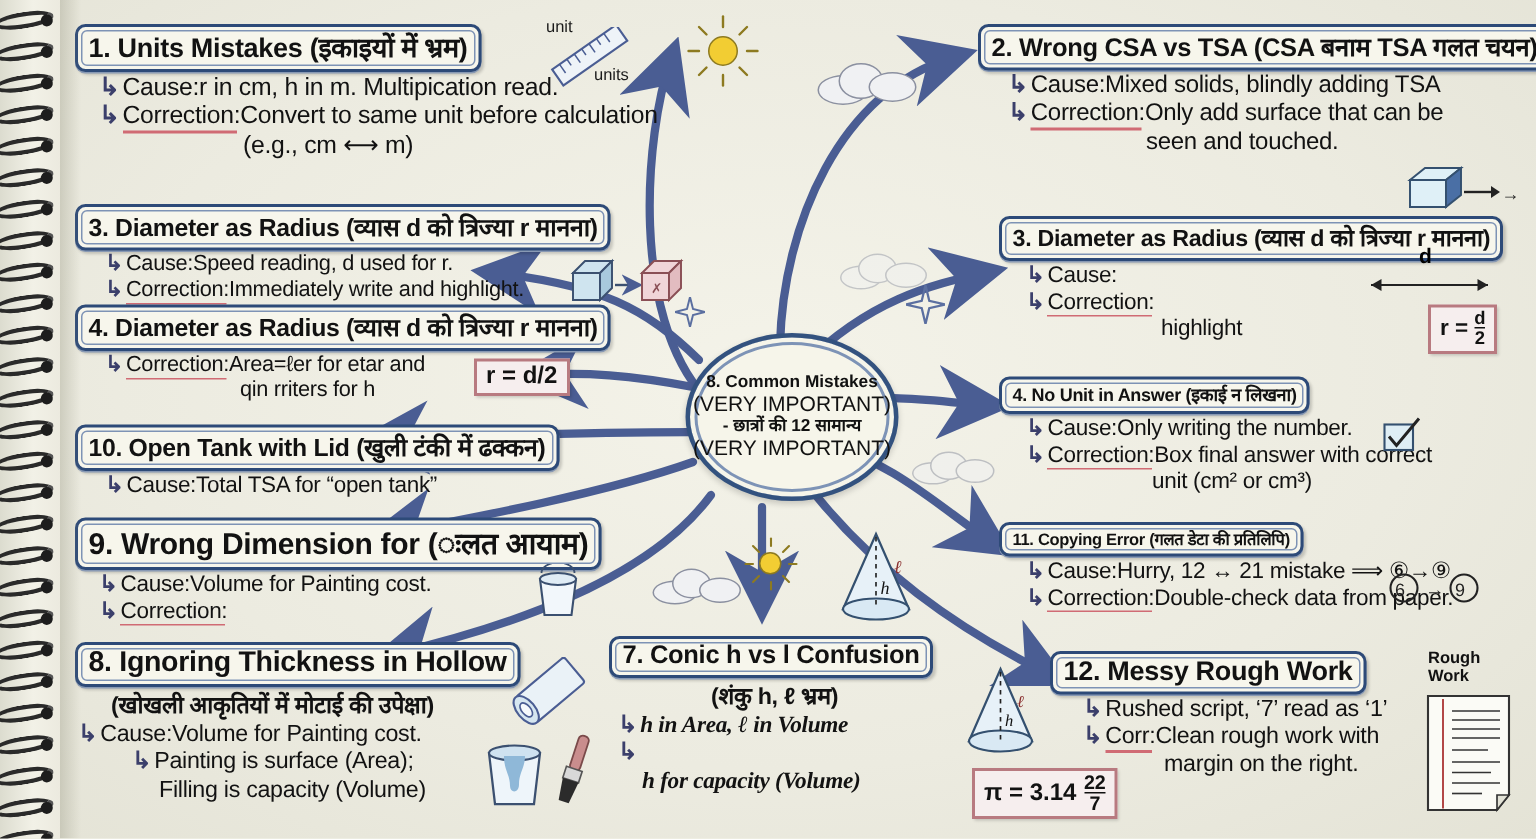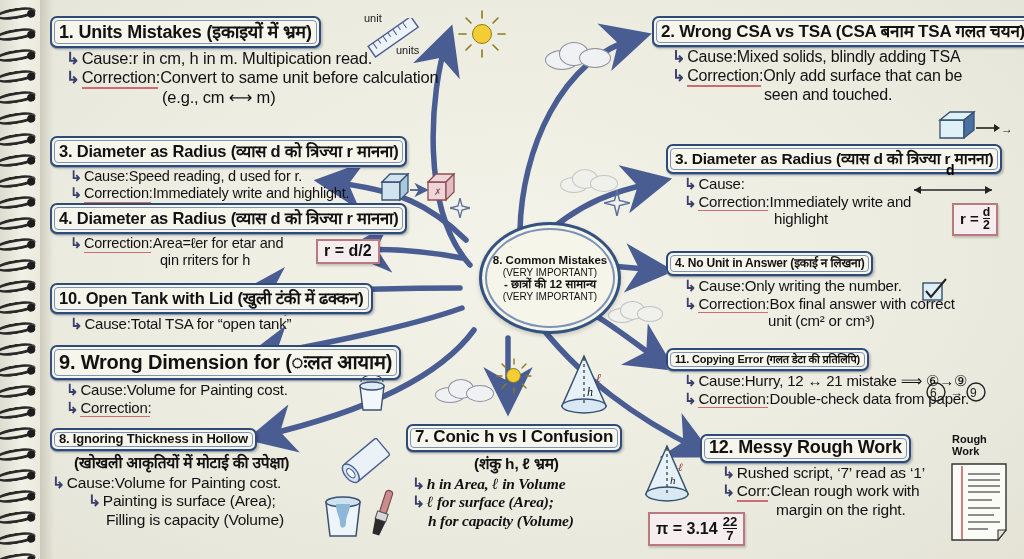--- a/index.html
+++ b/index.html
@@ -83,30 +83,30 @@
     box-shadow:1px 1.5px 2px rgba(0,0,0,.18);
     padding:1px 6px 2px 6px;
     font-weight:bold; color:#121212; white-space:nowrap;
   }
   .frac { display:inline-block; text-align:center; vertical-align:middle; line-height:1; }
   .frac .num { display:block; font-size:.82em; }
   .frac .den { display:block; font-size:.82em; border-top:1.6px solid #111; }
   
   #hub {
     position:absolute; z-index:22;
-    left:479px; top:222px; width:142px; height:112px;
+    left:457px; top:222px; width:142px; height:112px;
     border-radius:50%;
     background:#f6f5ea;
     border:3px solid #33527f;
     box-shadow:inset 0 0 0 3px #f6f5ea, inset 0 0 0 5px #7d93b6, 0 2px 4px rgba(0,0,0,.18);
     display:flex; flex-direction:column; align-items:center; justify-content:center;
     text-align:center; line-height:1.14; color:#111;
   }
   #hub .h1 { font-size:11.5px; font-weight:bold; }
-  #hub .h2 { font-size:10px; }
+  #hub .h2 { font-size:14px; }
   
   .doodle { position:absolute; z-index:8; }
   .sun { border-radius:50%; background:#f2cd33; border:1.6px solid #8d7a20; }
   .cloud { position:absolute; }
   .cloud b, .cloud i {
     position:absolute; background:#f0f1f3; border:1.5px solid #8b90a0; border-radius:50%;
   }
   .ruler-lbl { position:absolute; font-size:11px; color:#1a1a1a; font-weight:normal; }
   .rough-lbl { position:absolute; font-weight:bold; font-size:11px; text-align:left; color:#111; line-height:1.05;}
 </style>
@@ -388,21 +388,21 @@
         <span> Volume for Painting cost.</span>
       </div>
       <div class="line" style="padding-left:16px;">
         <span class="arr">↳</span>
         <span class="kw">Correction:</span>
       </div>
     </div>
   </div>
 
   <div class="node" style="left:50px;top:428px;">
-    <div class="title inner" style="font-size:13px;">8. Ignoring Thickness in Hollow</div>
+    <div class="title inner" style="font-size:19px;">8. Ignoring Thickness in Hollow</div>
     <div class="subtitle" style="font-size:15.5px;padding-left:24px;">(खोखली आकृतियों में मोटाई की उपेक्षा)</div>
     <div class="lines" style="font-size:15.5px;">
       <div class="line" style="padding-left:2px;">
         <span class="arr">↳</span>
         <span>Cause:</span>
         <span> Volume for Painting cost.</span>
       </div>
       <div class="line" style="padding-left:38px;">
         <span class="arr">↳</span>
         <span>Painting is surface (Area);</span>
@@ -414,21 +414,20 @@
   <div class="node" style="left:406px;top:424px;">
     <div class="title inner" style="font-size:17px;">7. Conic h vs l Confusion</div>
     <div class="subtitle" style="font-size:15.5px;padding-left:68px;">(शंकु h, ℓ भ्रम)</div>
     <div class="lines" style="font-size:15.5px;">
       <div class="line it" style="padding-left:6px;">
         <span class="arr" style="font-style:normal;">↳</span>
         <span>h in Area,  ℓ in Volume</span>
       </div>
       <div class="line it" style="padding-left:6px;">
         <span class="arr" style="font-style:normal;">↳</span>
-        <span>ℓ for surface (Area);</span>
       </div>
       <div class="line it" style="padding-left:22px;">h for capacity (Volume)</div>
     </div>
   </div>
   <div class="chip" style="left:648px;top:512px;font-size:16px;display:flex;align-items:center;gap:5px;">
     <span>π = 3.14</span>
     <span class="frac">
       <span class="num">22</span>
       <span class="den">7</span>
     </span>
@@ -454,21 +453,20 @@
   <div class="node" style="left:666px;top:144px;">
     <div class="title inner" style="font-size:15.5px;">3. Diameter as Radius (व्यास d को त्रिज्या r मानना)</div>
     <div class="lines" style="font-size:15px;">
       <div class="line" style="padding-left:18px;">
         <span class="arr">↳</span>
         <span>Cause:</span>
       </div>
       <div class="line" style="padding-left:18px;">
         <span class="arr">↳</span>
         <span class="kw">Correction:</span>
-        <span> Immediately write and</span>
       </div>
       <div class="line" style="padding-left:108px;">highlight</div>
     </div>
   </div>
   <div class="chip" style="left:952px;top:203px;font-size:15px;display:flex;align-items:center;gap:4px;">
     <span>r =</span>
     <span class="frac">
       <span class="num">d</span>
       <span class="den">2</span>
     </span>

